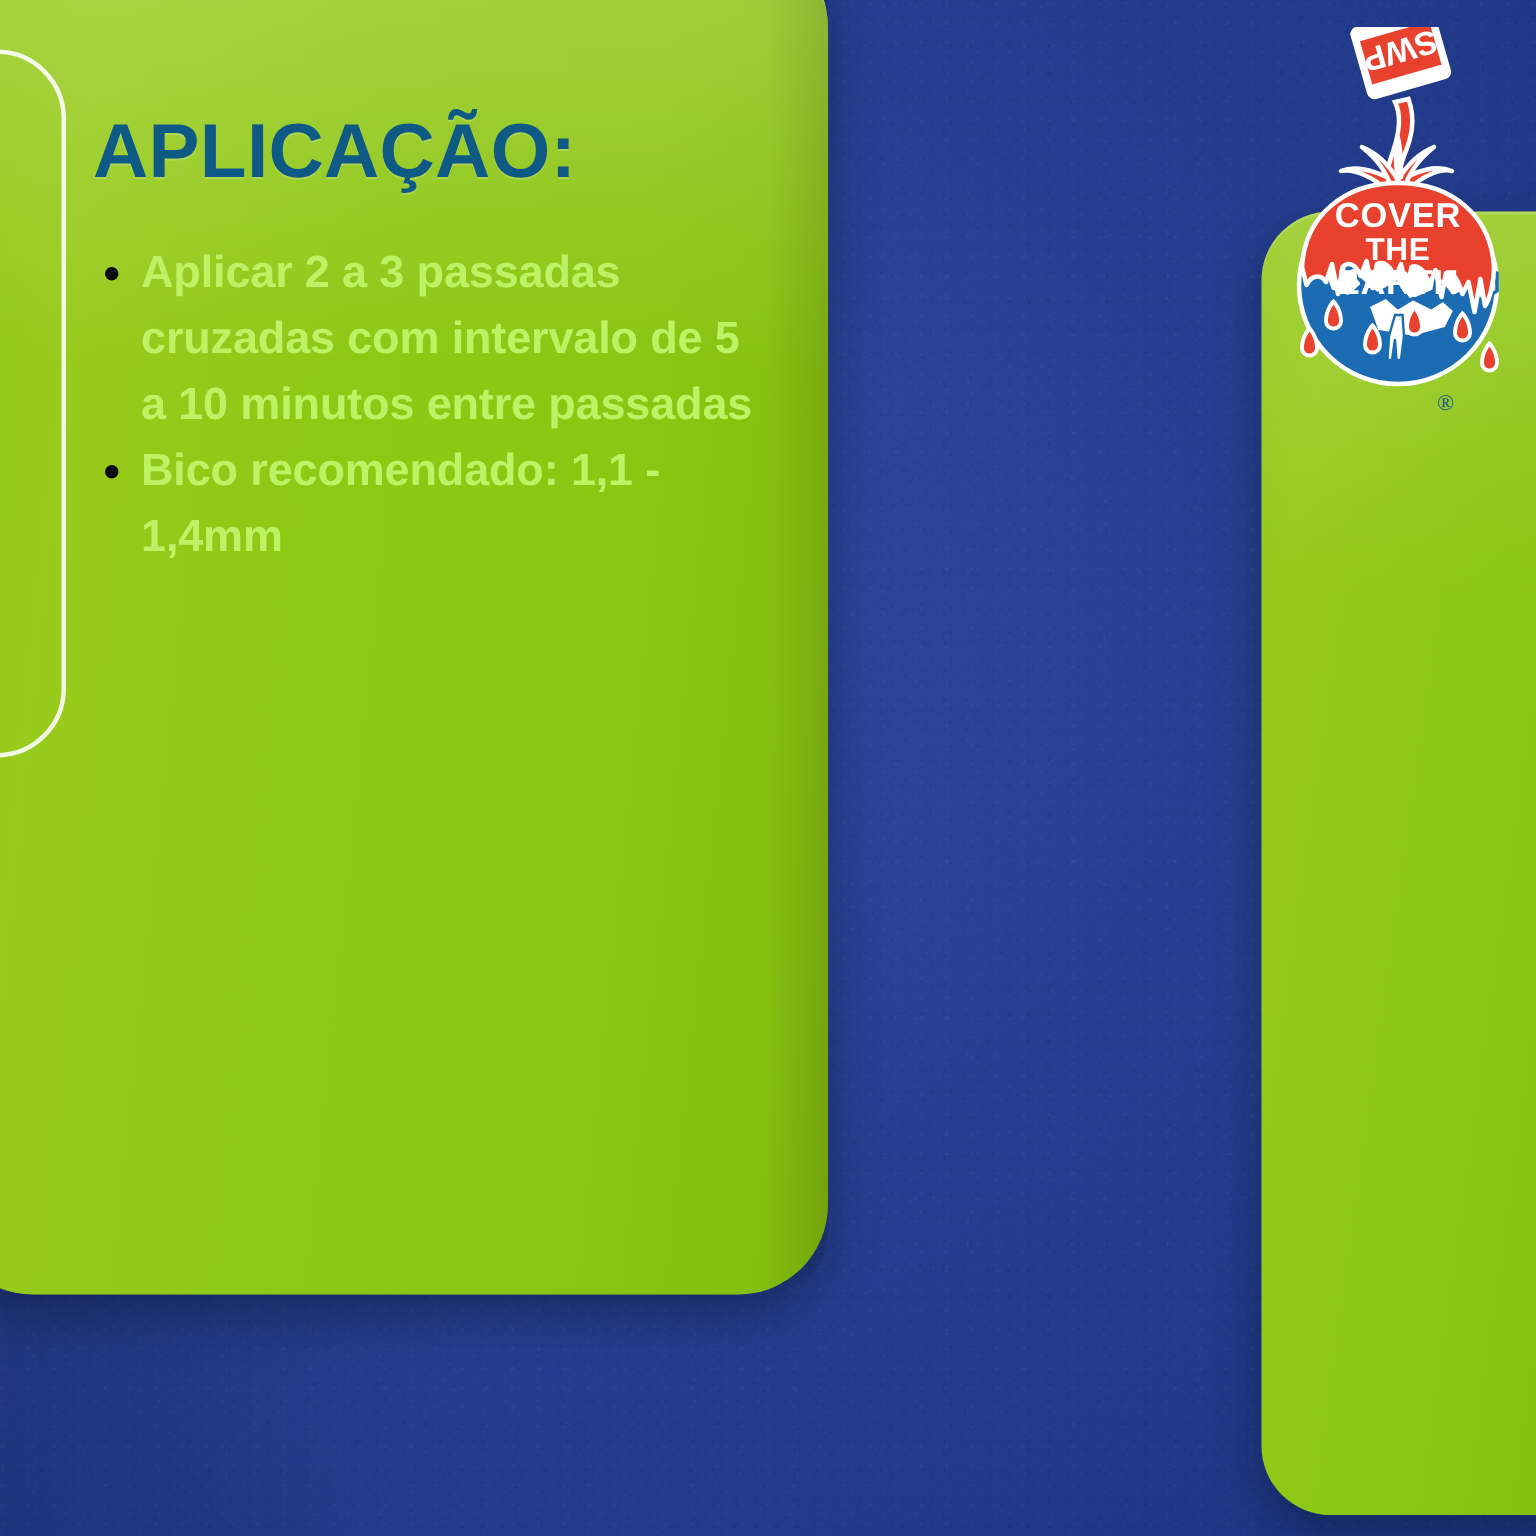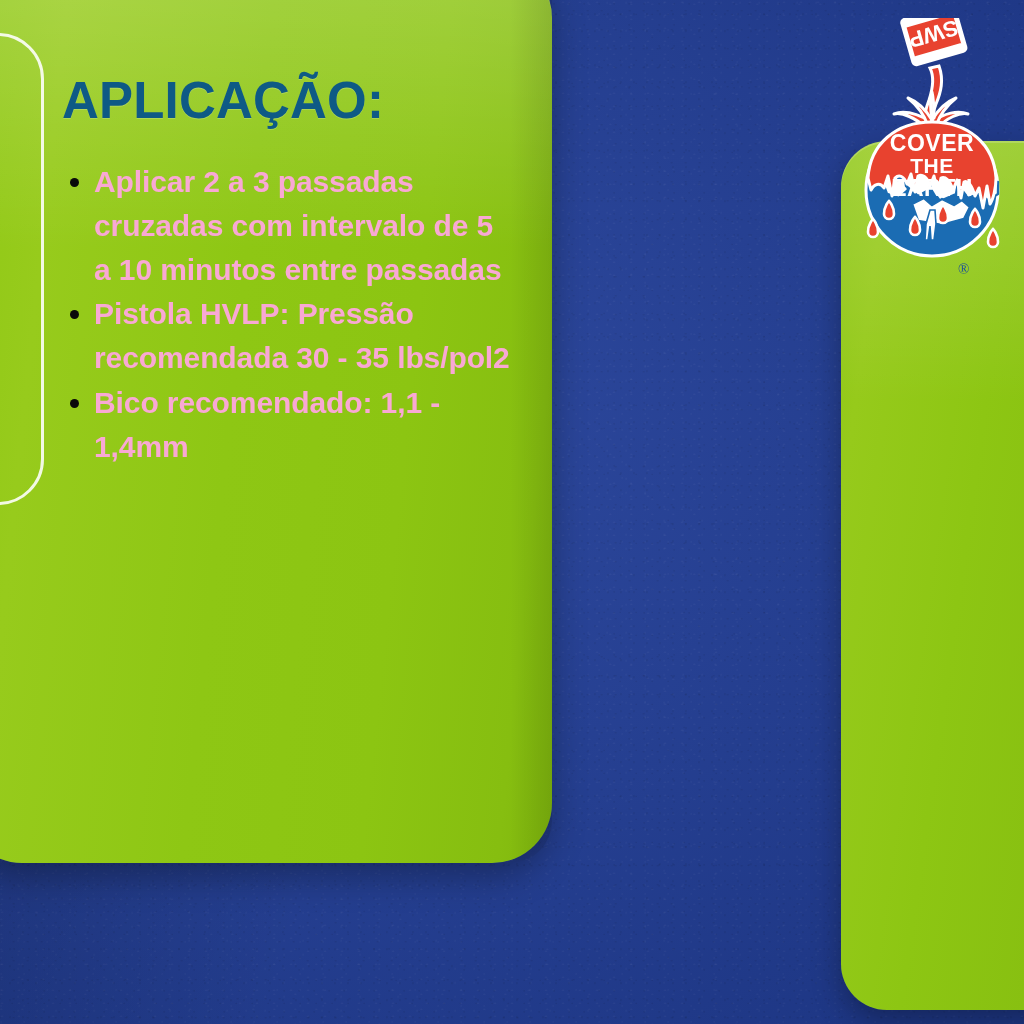--- a/index.html
+++ b/index.html
@@ -133,21 +133,21 @@
 
   #bullet-list { list-style:none; }
 
   .bullet-item {
     position:relative;
     padding-left:32px;
     margin-bottom:0px;
     font-size:30px;
     font-weight:bold;
     line-height:1.47;
-    color:#f9a8d4;
+    color:#bef264;
     letter-spacing:-0.1px;
   }
   .bullet-item::before {
     content:"";
     position:absolute;
     left:8px; top:18px;
     width:9px; height:9px;
     border-radius:50%;
     background:#0A0A0A;
   }
@@ -183,21 +183,20 @@
   <div id="green-card"></div>
 
   <div id="accent-outline"></div>
 
   <div id="content">
 
     <h1 id="page-title">APLICAÇÃO:</h1>
 
     <ul id="bullet-list">
       <li class="bullet-item">Aplicar 2 a 3 passadas cruzadas com intervalo de 5 a 10 minutos entre passadas</li>
-      <li class="bullet-item">Pistola HVLP: Pressão recomendada 30 - 35 lbs/pol2</li>
       <li class="bullet-item">Bico recomendado: 1,1 - 1,4mm</li>
     </ul>
 
   </div>
 
   <div id="logo">
     <svg viewBox="0 0 172 278" xmlns="http://www.w3.org/2000/svg" aria-hidden="true">
 
       <g transform="translate(58,4) rotate(-16)">
 

